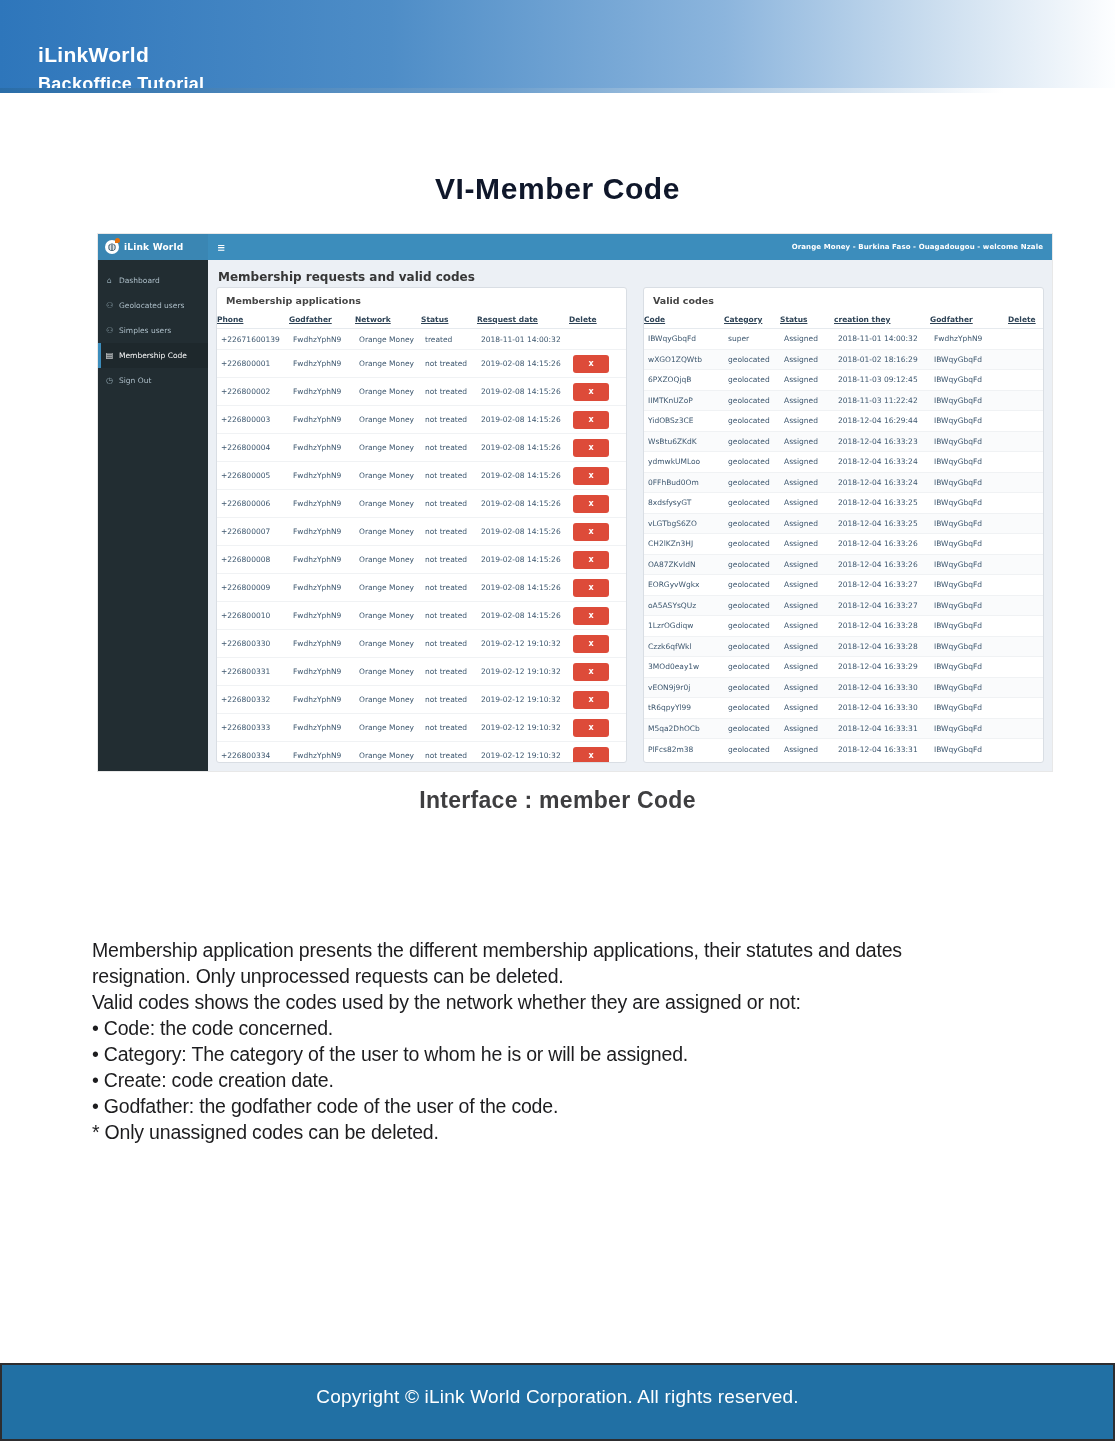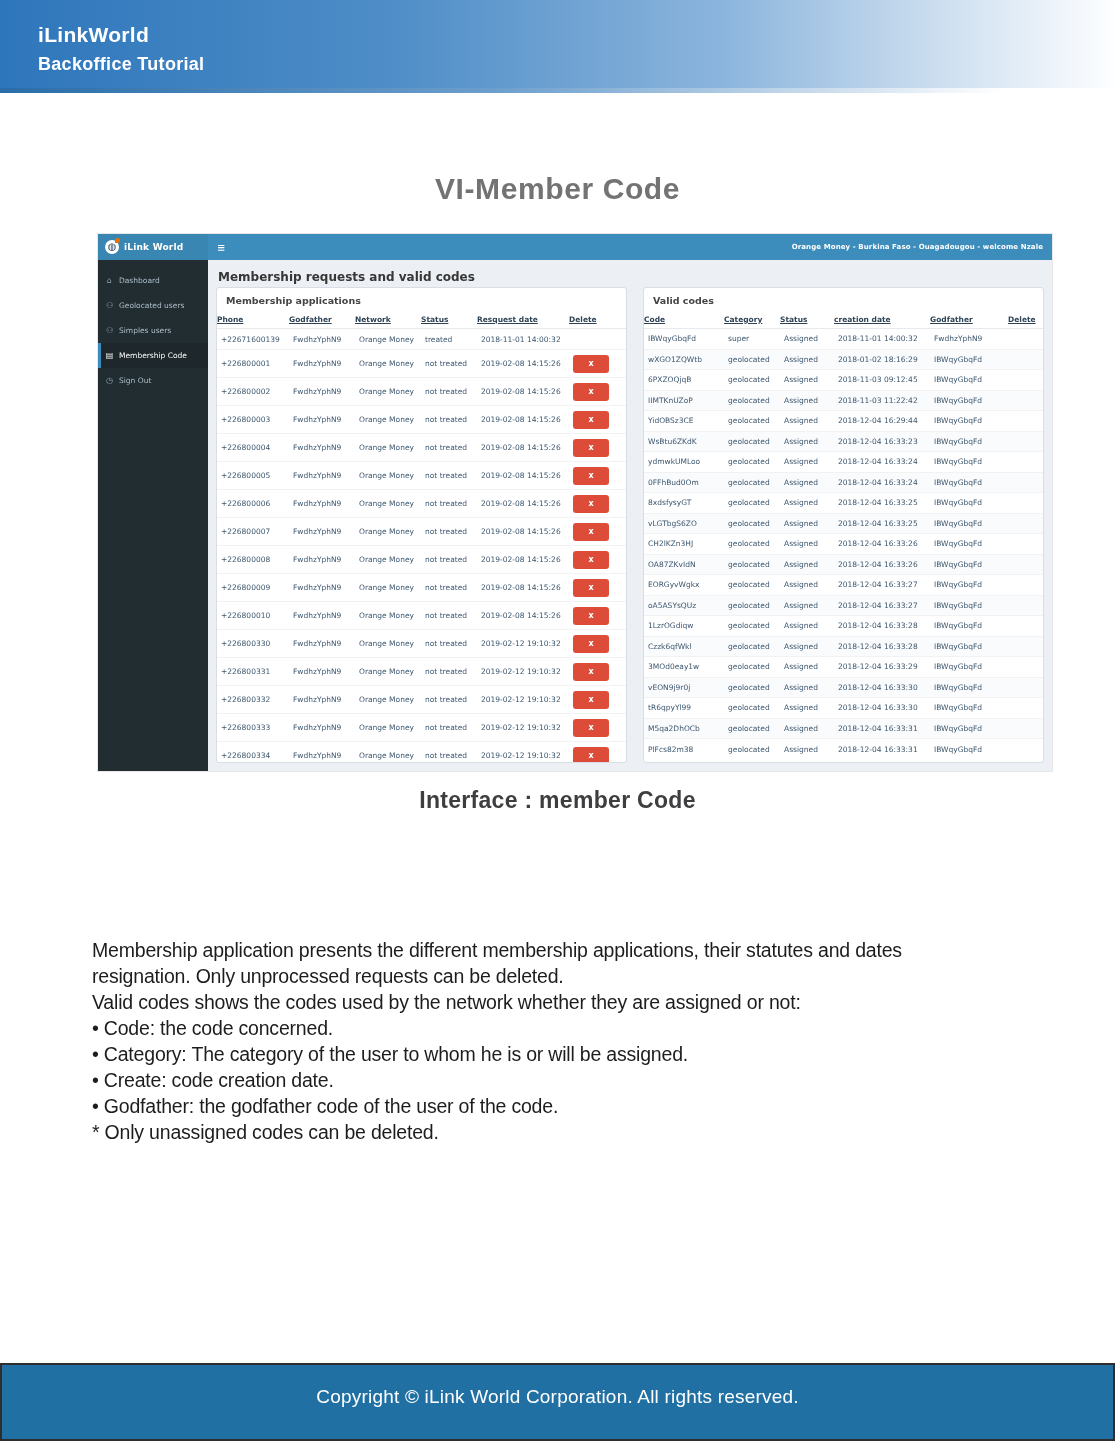--- a/index.html
+++ b/index.html
@@ -4,27 +4,27 @@
 <style>
   html,body{margin:0;padding:0;background:#fff;}
   .page{position:relative;width:1115px;height:1443px;overflow:hidden;background:#fff;
         font-family:"Liberation Sans",sans-serif;}
 
   
   .doc-header{position:absolute;top:0;left:0;right:0;height:88px;
     background:linear-gradient(to right,#2e76bb 0%,#4e8dc7 35%,#8cb5dd 65%,#cfe0f0 85%,#fdfeff 100%);}
   .doc-header-strip{position:absolute;top:88px;left:0;right:0;height:5px;
     background:linear-gradient(to right,#2a6da8 0%,#6d9fcd 45%,rgba(255,255,255,0) 90%);}
-  .doc-header-text{padding:20px 0 0 38px;color:#fff;}
+  .doc-header-text{padding:20px 0 0 38px;color:#fff;margin-top:20px;}
   .doc-header-line1{font-size:21px;font-weight:bold;line-height:30px;letter-spacing:.3px;}
   .doc-header-line2{font-size:18px;font-weight:bold;line-height:29px;letter-spacing:.3px;}
 
   
   .doc-title{position:absolute;top:172px;left:0;width:100%;text-align:center;
-    font-size:30px;font-weight:bold;color:#737373;letter-spacing:.6px;}
+    font-size:30px;font-weight:bold;color:#0f172a;letter-spacing:.6px;}
   .doc-caption{position:absolute;top:787px;left:0;width:100%;text-align:center;
     font-size:23px;font-weight:bold;color:#3e3e40;letter-spacing:.3px;}
   .doc-body{position:absolute;left:92px;top:937px;width:965px;
     font-size:19.5px;line-height:26px;color:#1d1d1f;letter-spacing:-0.2px;}
 
   
   .doc-footer{position:absolute;left:0;right:0;top:1363px;height:78px;box-sizing:border-box;
     background:#2170a4;border:2px solid #2d2d2f;color:#fff;text-align:center;
     padding-top:21px;font-size:19px;letter-spacing:.2px;}
 
@@ -317,21 +317,21 @@
                   <col style="width:54px">
                   <col style="width:96px">
                   <col style="width:78px">
                   <col style="width:43px">
                 </colgroup>
               <thead>
                 <tr>
                   <th>Code</th>
                   <th>Category</th>
                   <th>Status</th>
-                  <th>creation date</th>
+                  <th>creation they</th>
                   <th>Godfather</th>
                   <th>Delete</th>
                 </tr>
               </thead>
               <tbody id="codes-body">
                   <tr class="row">
                     <td>IBWqyGbqFd</td>
                     <td>super</td>
                     <td>Assigned</td>
                     <td>2018-11-01 14:00:32</td>

